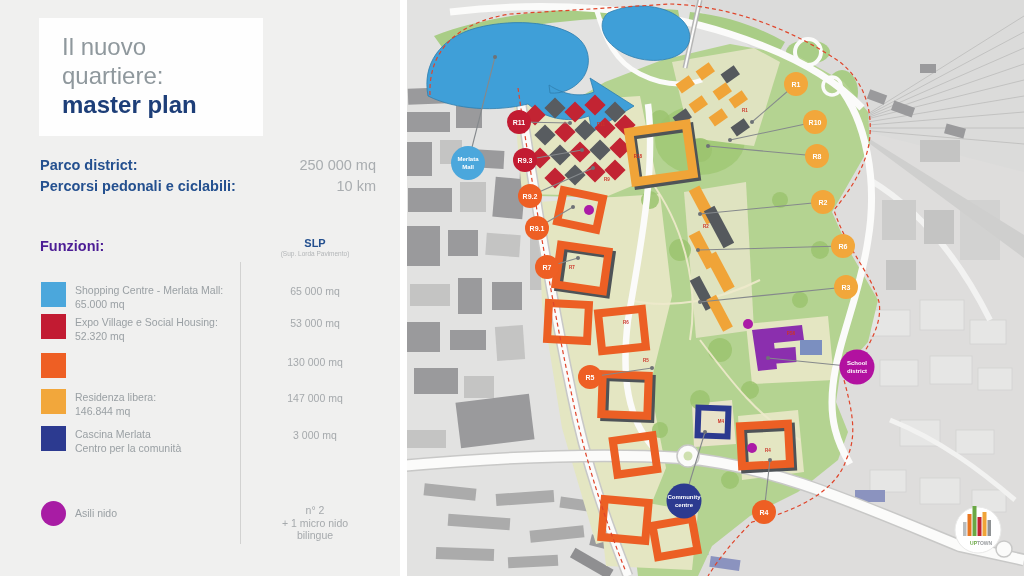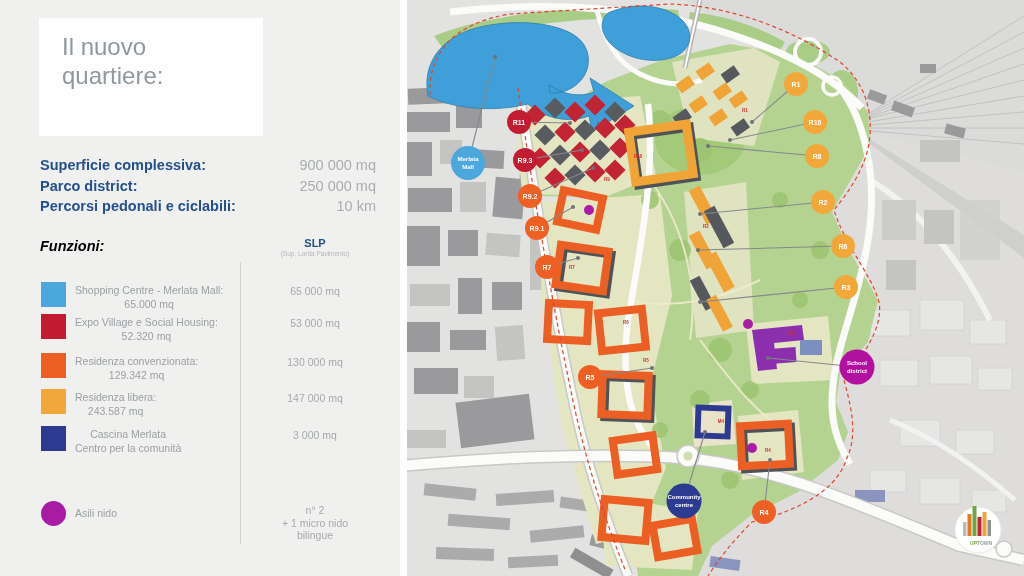--- a/index.html
+++ b/index.html
@@ -8,29 +8,29 @@
   
   .panel{position:absolute;left:0;top:0;width:454px;height:576px;background:#f0f0ef;}
   .title-card{position:absolute;left:39px;top:18px;width:224px;height:118px;background:#fefefe;}
   .title-card .inner{padding:14px 0 0 23px;}
   .tl{font-size:24px;line-height:29px;color:#8f989d;}
   .tl-bold{font-size:24px;line-height:29px;color:#1d3e78;font-weight:bold;}
   .stats{position:absolute;left:40px;top:155px;width:336px;}
   .stat{display:flex;justify-content:space-between;line-height:20.5px;}
   .st-label{font-weight:bold;color:#24508f;font-size:14.5px;}
   .st-value{color:#a9adb0;font-size:14.5px;}
-  .funzioni{position:absolute;left:40px;top:238px;font-weight:bold;color:#000000;font-size:14.5px;font-style:italic;}
+  .funzioni{position:absolute;left:40px;top:238px;font-weight:bold;color:#4c1d95;font-size:14.5px;}
   .slp-block{position:absolute;left:255px;top:237px;width:120px;text-align:center;}
   .slp{font-weight:bold;color:#24508f;font-size:11px;}
   .slp-sub{font-size:6.5px;color:#b3b6b8;margin-top:1px;}
   .divider{position:absolute;left:240px;top:262px;width:1px;height:282px;background:#d2d2d1;}
   .leg-row{position:absolute;left:40px;width:336px;height:40px;}
   .swatch{position:absolute;left:1px;top:2px;width:25px;height:25px;}
   .swatch.round{border-radius:50%;}
-  .leg-text{position:absolute;left:35px;top:3px;font-size:10.5px;line-height:14px;color:#9aa0a4;text-align:center;}
+  .leg-text{position:absolute;left:35px;top:3px;font-size:10.5px;line-height:14px;color:#9aa0a4;}
   .leg-val{position:absolute;left:215px;top:5px;width:120px;text-align:center;font-size:10.5px;
            color:#a5a9ac;line-height:12.5px;}
   
   .map-wrap{position:absolute;left:400px;top:0;width:624px;height:576px;}
   svg{display:block;font-family:"Liberation Sans",sans-serif;}
   .mt{fill:#ffffff;font-weight:bold;font-size:7px;text-anchor:middle;}
   .mtb{fill:#ffffff;font-weight:bold;font-size:6px;text-anchor:middle;}
   .bl{fill:#cc3328;font-weight:bold;font-size:4.5px;text-anchor:middle;}
   .conn{stroke:#85898c;stroke-width:1.1;}
   .dot{fill:#6e7276;}
@@ -39,28 +39,25 @@
 <body>
 
 <div class="slide">
 
   <aside class="panel">
 
     <div class="title-card">
       <div class="inner">
         <div class="tl">Il nuovo</div>
         <div class="tl">quartiere:</div>
+        <div class="tl-bold">master plan</div>
       </div>
     </div>
 
     <div class="stats">
-      <div class="stat">
-        <span class="st-label">Superficie complessiva:</span>
-        <span class="st-value">900 000 mq</span>
-      </div>
       <div class="stat">
         <span class="st-label">Parco district:</span>
         <span class="st-value">250 000 mq</span>
       </div>
       <div class="stat">
         <span class="st-label">Percorsi pedonali e ciclabili:</span>
         <span class="st-value">10 km</span>
       </div>
     </div>
 
@@ -90,35 +87,31 @@
           <div>52.320 mq</div>
       </div>
       <div class="leg-val">
         <div>53 000 mq</div>
           <div></div>
           <div></div>
       </div>
     </div>
     <div class="leg-row" style="top:351px">
       <span class="swatch" style="background-color: rgb(238, 95, 36);"></span>
-      <div class="leg-text">
-        <div>Residenza convenzionata:</div>
-          <div>129.342 mq</div>
-      </div>
       <div class="leg-val">
         <div>130 000 mq</div>
           <div></div>
           <div></div>
       </div>
     </div>
     <div class="leg-row" style="top:387px">
       <span class="swatch" style="background-color: rgb(242, 167, 59);"></span>
       <div class="leg-text">
         <div>Residenza libera:</div>
-          <div>243.587 mq</div>
+          <div>146.844 mq</div>
       </div>
       <div class="leg-val">
         <div>147 000 mq</div>
           <div></div>
           <div></div>
       </div>
     </div>
     <div class="leg-row" style="top:424px">
       <span class="swatch" style="background-color: rgb(44, 58, 144);"></span>
       <div class="leg-text">

